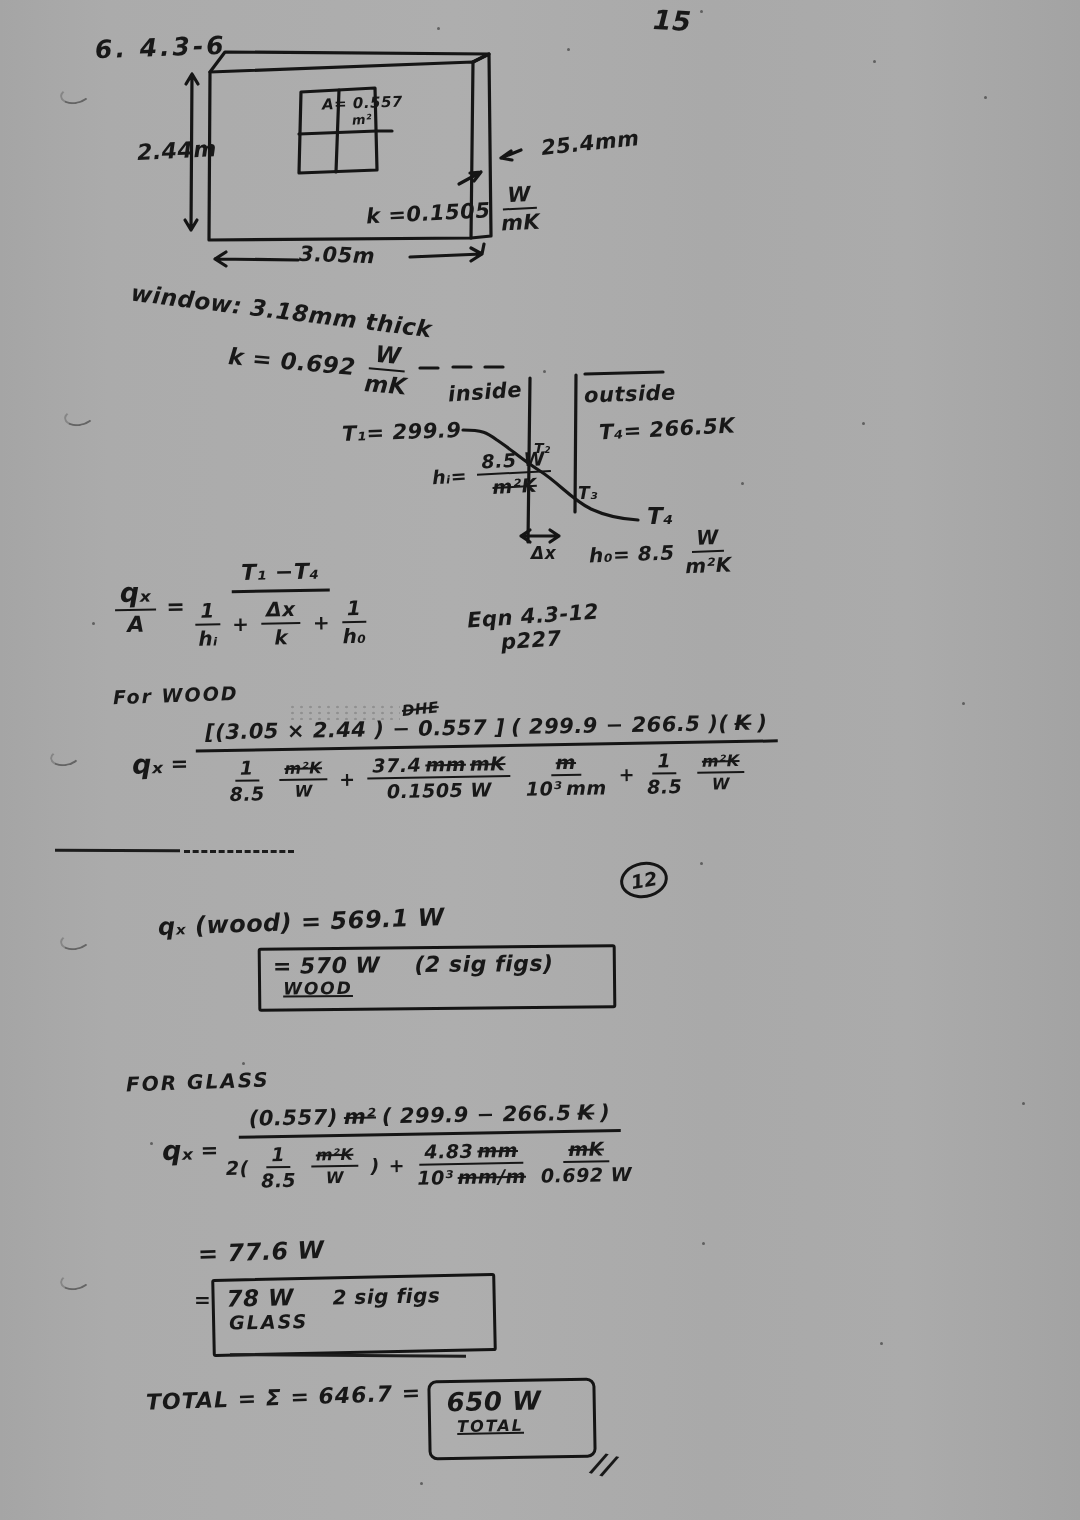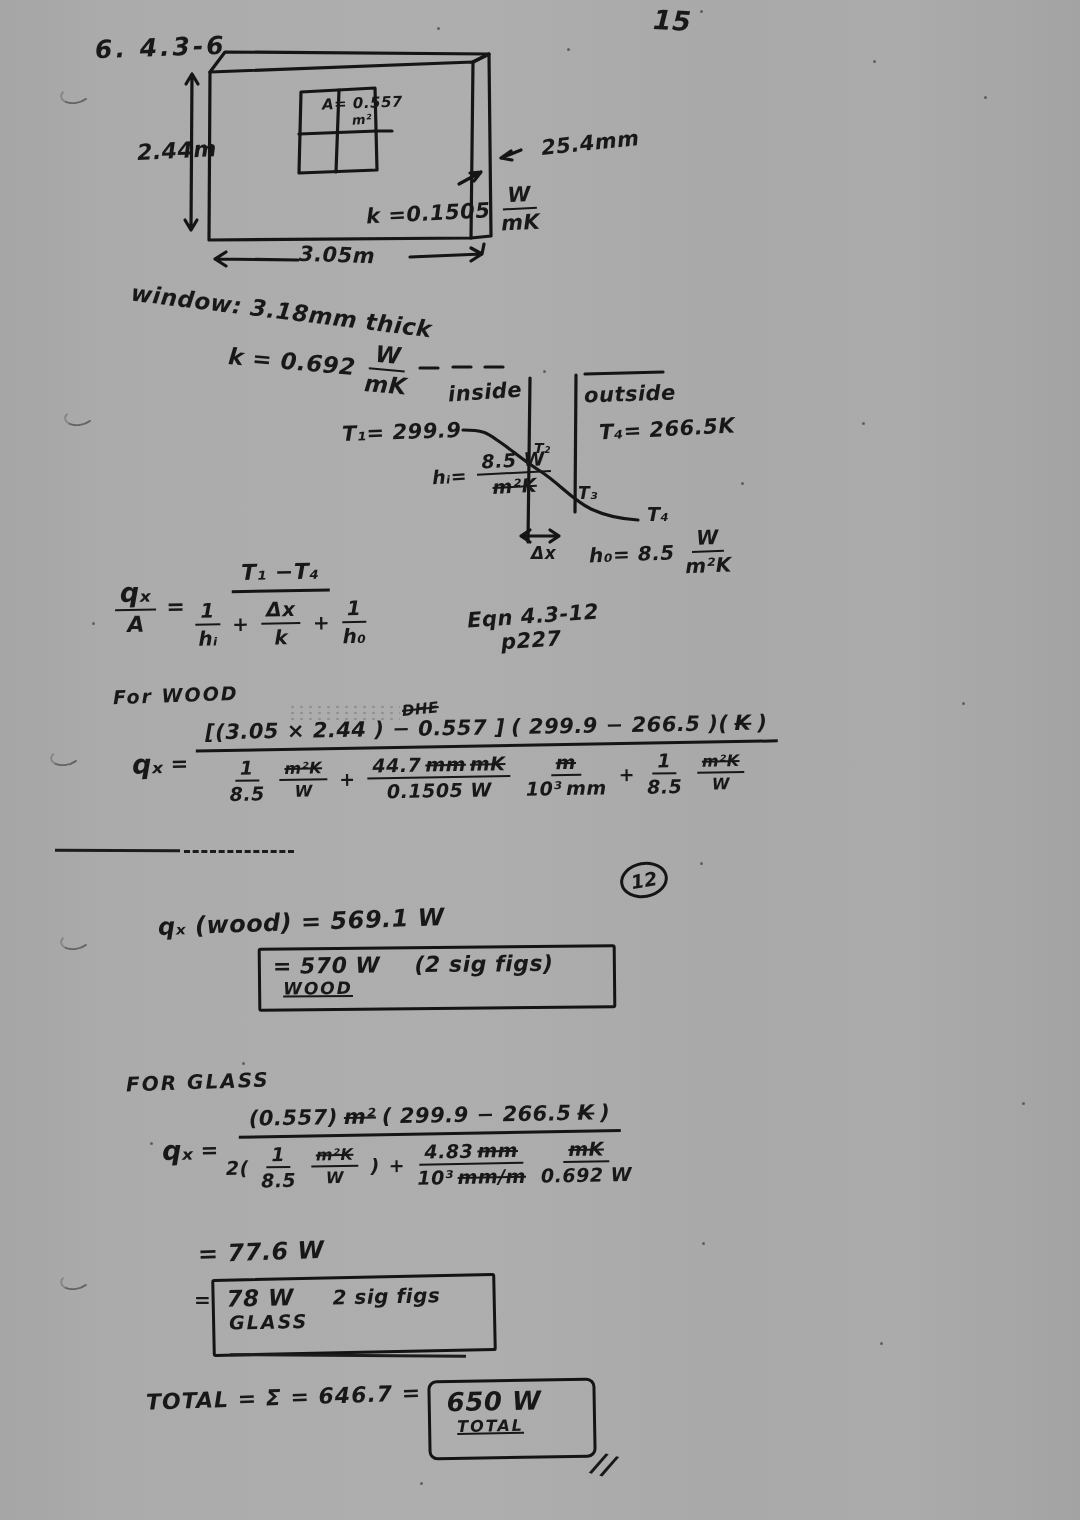--- a/index.html
+++ b/index.html
@@ -107,21 +107,21 @@
     <path d="M128,72 C148,72 152,75 162,82 C177,92 186,101 205,113 C224,125 236,141 256,151 C271,158 286,161 303,162"></path>
     <path d="M85,10 L103,10 M118,9 L136,9 M150,9 L168,9"></path>
     <path d="M250,16 L328,14"></path>
     <path d="M186,178 L224,178 M186,178 l9,-6 M186,178 l9,6 M224,178 l-9,-6 M224,178 l-9,6"></path>
   </svg>
   <div class="hw" style="left:448px;top:380px;font-size:21px;transform:rotate(-4deg)">inside</div>
   <div class="hw" style="left:584px;top:382px;font-size:21px;transform:rotate(-2deg)">outside</div>
   <div class="hw" style="left:342px;top:420px;font-size:21px;transform:rotate(-2deg)">T₁= 299.9</div>
   <div class="hw" style="left:534px;top:440px;font-size:14px">T₂</div>
   <div class="hw" style="left:578px;top:483px;font-size:17px">T₃</div>
-  <div class="hw" style="left:647px;top:503px;font-size:19px">T₄</div>
+  <div class="hw" style="left:647px;top:503px;font-size:23px">T₄</div>
   <div class="hw" style="left:599px;top:417px;font-size:21px;transform:rotate(-3deg)">T₄= 266.5K</div>
   <div class="hw row" style="left:432px;top:450px;font-size:19px;transform:rotate(-3deg)">
     <span>hᵢ=</span>
     <span class="frac">
       <span class="fn">8.5 W</span>
       <span class="fd cancel">m²K</span>
     </span>
   </div>
   <div class="hw" style="left:531px;top:543px;font-size:17px">Δx</div>
   <div class="hw row" style="left:589px;top:527px;font-size:20px;transform:rotate(-2deg)">
@@ -181,21 +181,21 @@
           <span class="fn">1</span>
           <span class="fd">8.5</span>
         </span>
         <span class="frac" style="font-size:16px">
           <span class="fn cancel">m²K</span>
           <span class="fd">W</span>
         </span>
         <span>+</span>
         <span class="frac">
           <span class="fn">
-            <span>44.7</span>
+            <span>37.4</span>
               <span class="cancel">mm</span>
             <span class="cancel">mK</span>
           </span>
           <span class="fd">0.1505 W</span>
         </span>
         <span class="frac">
           <span class="fn cancel">m</span>
           <span class="fd">
             <span>10³</span>
               <span>mm</span>

